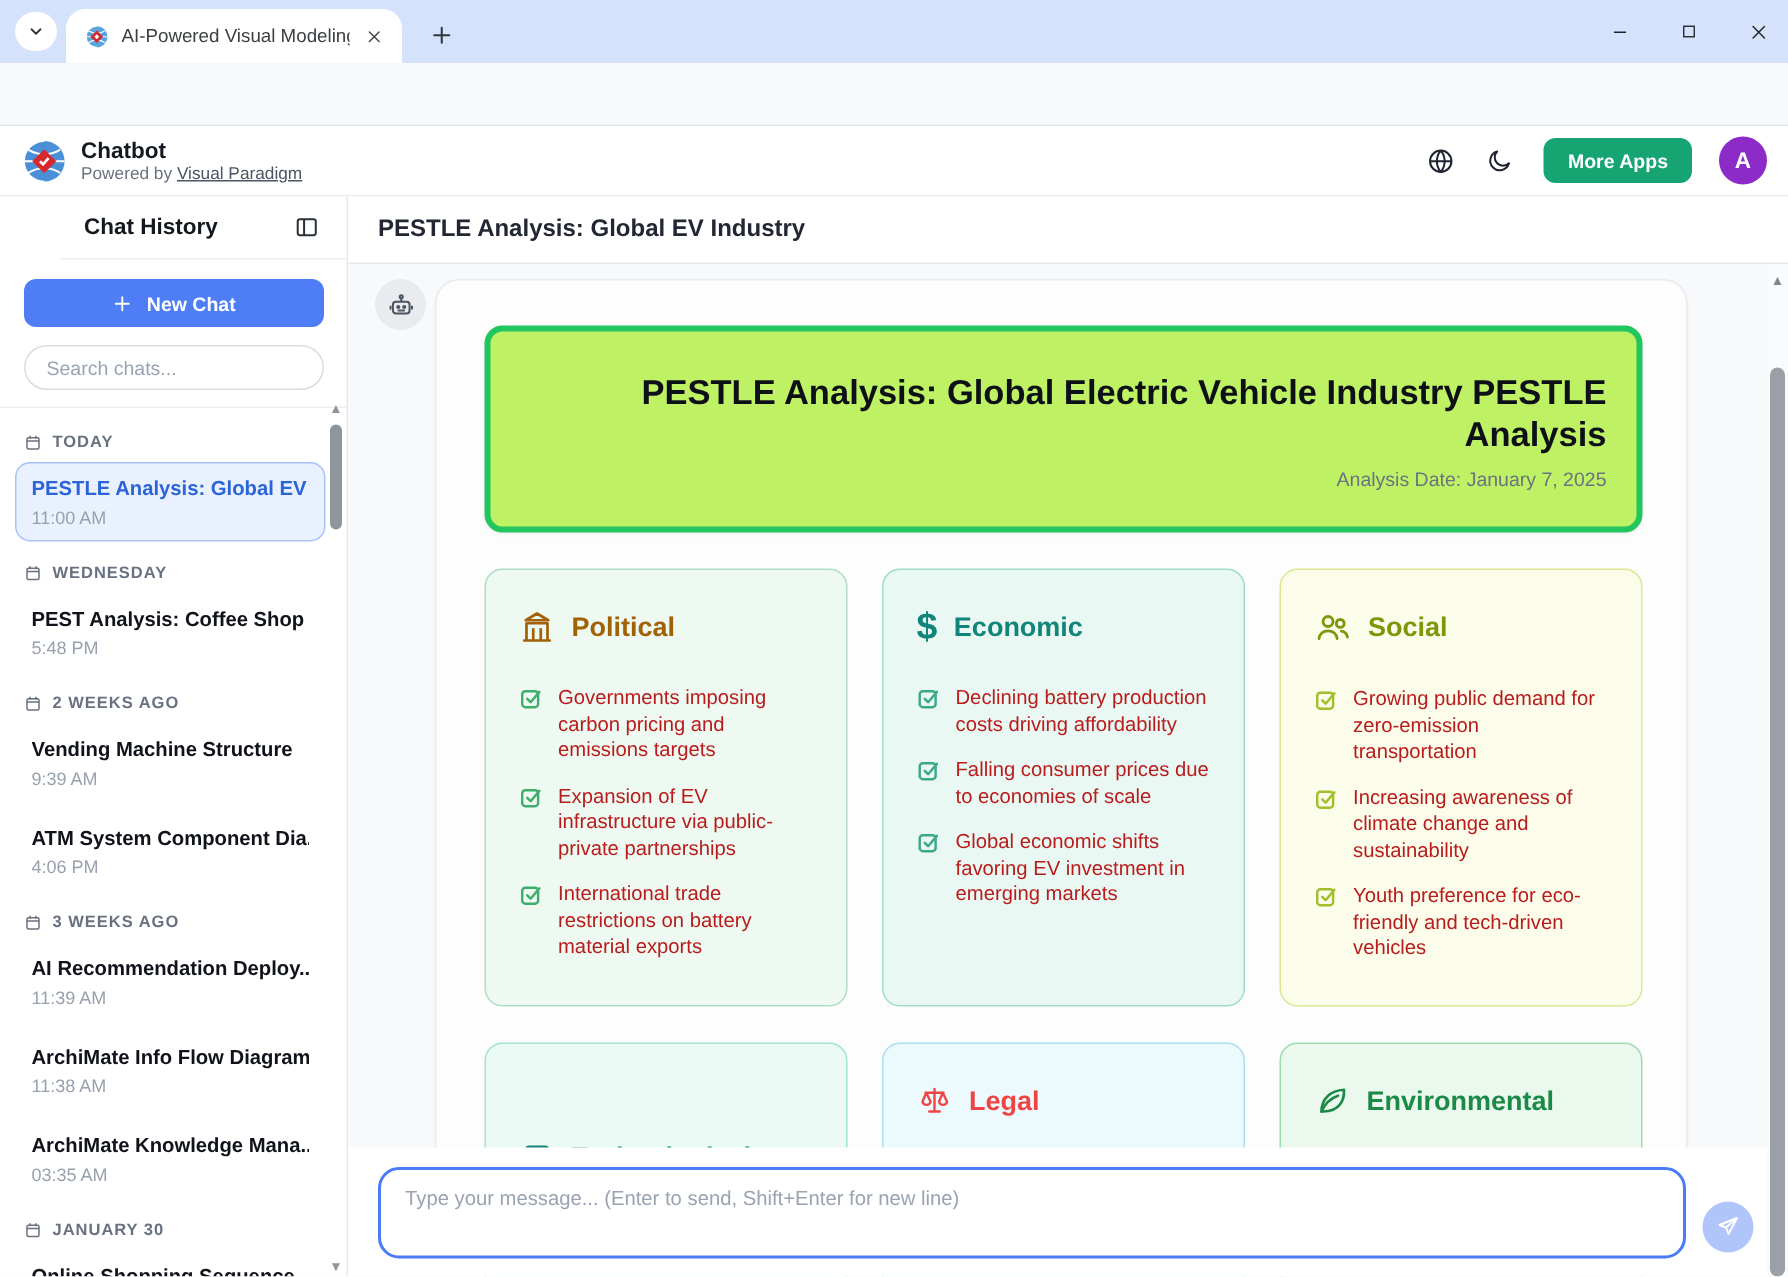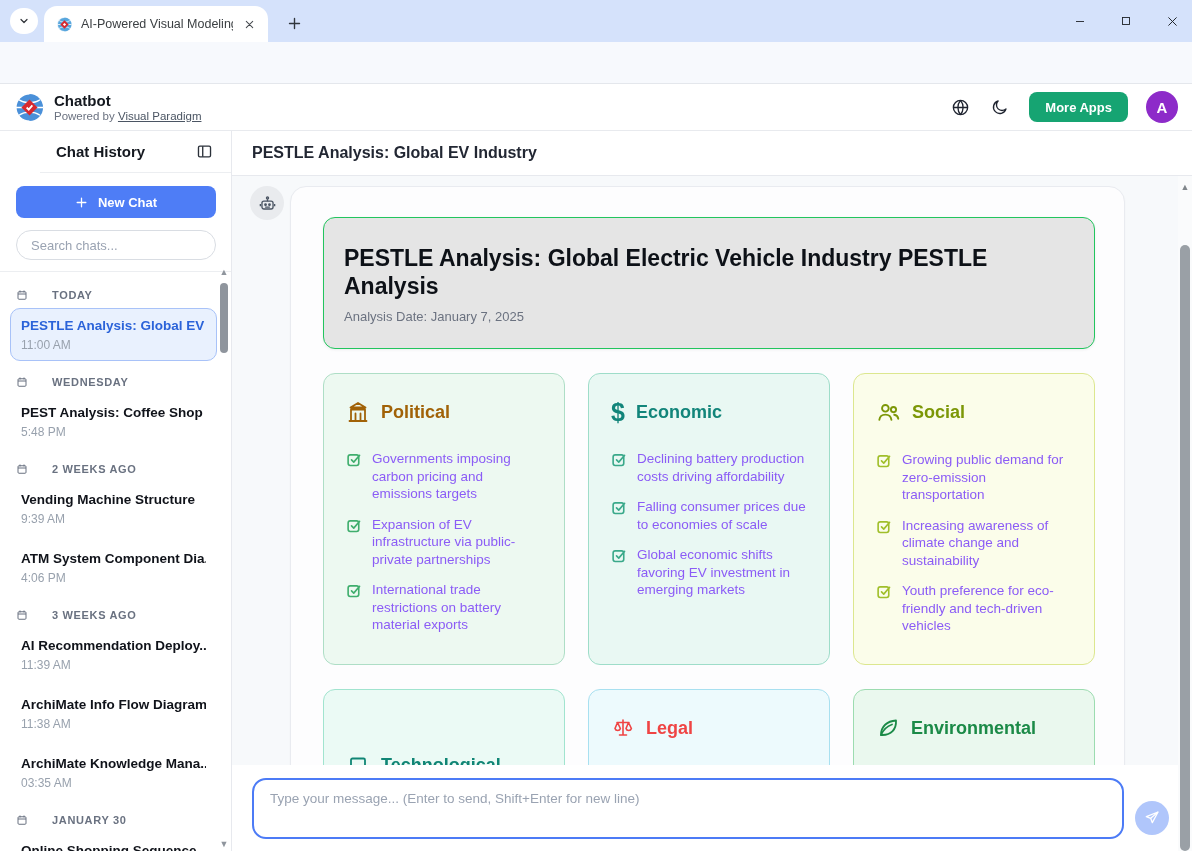--- a/index.html
+++ b/index.html
@@ -40,48 +40,48 @@
   
   .sidebar { position:absolute; left:0; top:131px; width:232px; height:720px; background:#fff; border-right:1px solid #e7e9ee; overflow:hidden; }
   .sb-head { height:42px; display:flex; align-items:center; justify-content:space-between; padding:0 16px; border-bottom:1px solid #eceef1;margin-left:40px; }
   .sb-title { font-size:15px; font-weight:700; color:#14181f; }
   .sb-collapse { color:#2b313a; width:22px; height:22px; display:flex; align-items:center; justify-content:center; }
   .new-chat { margin:13px 16px 0; height:32px; width:200px; border:none; border-radius:8px; background:#4e7df6; color:#fff; font-size:13px; font-weight:700; font-family:inherit; display:flex; align-items:center; justify-content:center; gap:10px; }
   .search-box { margin:12px 16px 11px; height:30px; width:200px; border:1px solid #d9dde3; border-radius:16px; padding:0 14px; font-size:13px; color:#1f2430; font-family:inherit; background:#fff; }
   .search-box::placeholder { color:#9aa3b2; }
   .sb-divider { height:1px; background:#eceef1; }
   .chatlist { padding:8px 14px 0 10px; }
-  .group-hdr { display:flex; align-items:center; gap:24px; padding:9px 6px 7px; color:#697180; }
+  .group-hdr { display:flex; align-items:center; gap:7px; padding:9px 6px 7px; color:#697180; }
   .group-label { font-size:11px; font-weight:700; letter-spacing:.06em; }
   .chat-item { padding:8px 10px; border-radius:10px; border:1px solid transparent; margin-bottom:6px; }
   .chat-item .ci-title { font-size:13.5px; font-weight:600; color:#10131a; line-height:18px; white-space:nowrap; overflow:hidden; }
   .chat-item .ci-time { font-size:12px; color:#98a1ad; margin-top:3px; }
   .chat-item.selected { background:#e9f1fe; border-color:#a8c2f8; }
   .chat-item.selected .ci-title { color:#2b63d9; }
   .sb-scroll { position:absolute; right:2px; top:134px; width:10px; height:586px; }
   .sb-thumb { position:absolute; left:1px; top:18px; width:8px; height:70px; background:#8f959d; border-radius:4px; }
   .arrow-up, .arrow-dn { position:absolute; left:0; width:10px; height:10px; color:#8f959d; font-size:9px; line-height:10px; text-align:center; }
 
   
   .main { position:absolute; left:232px; top:131px; width:960px; height:720px; background:#f7f9fb; }
   .chat-titlebar { position:absolute; left:0; top:0; width:100%; height:45px; background:#fff; border-bottom:1px solid #e7e9ee; display:flex; align-items:center; padding:0 20px; }
   .chat-title { font-size:16px; font-weight:600; color:#222733; }
   .content { position:absolute; left:0; top:45px; width:100%; height:675px; overflow:hidden; }
   .msg-row { display:flex; align-items:flex-start; padding:10px 0 0 18px; }
   .bot-avatar { width:34px; height:34px; border-radius:50%; background:#e9ebee; color:#4b5563; display:flex; align-items:center; justify-content:center; flex:0 0 auto; }
   .msg-card { margin-left:6px; width:835px; background:#fdfdfe; border:1px solid #e9ebf0; border-radius:16px; padding:30px 29px 30px 32px; box-shadow:0 1px 2px rgba(16,24,40,.04); }
-  .doc-titlecard { background:#e5e5e5; border:1px solid #22c55e; border-radius:12px; box-shadow:0 1px 3px rgba(16,24,40,.06); padding:26px 20px 24px; text-align:left; }
+  .doc-titlecard { background:#bef264; border:4px solid #22c55e; border-radius:12px; box-shadow:0 1px 3px rgba(16,24,40,.06); padding:26px 20px 24px; text-align:right; }
   .doc-title { font-size:23px; font-weight:700; color:#0d1117; line-height:28px; }
   .doc-subtitle { font-size:13px; color:#6b7280; margin-top:9px; }
   .pestle-grid { margin-top:24px; display:grid; grid-template-columns:repeat(3,1fr); gap:24px 23px; }
   .pcard { border:1px solid; border-radius:12px; padding:26px 22px; min-height:292px; }
   .pcard-head { display:flex; align-items:center; gap:11px; font-size:18px; font-weight:600; }
   .pcard-items { margin-top:26px; display:flex; flex-direction:column; gap:13px; }
   .pitem { display:flex; align-items:flex-start; gap:9px; }
-  .pitem-text { font-size:13.5px; color:#8b5cf6; line-height:17.5px; max-width:185px; }
+  .pitem-text { font-size:13.5px; color:#b91c1c; line-height:17.5px; max-width:185px; }
   .check-ico { flex:0 0 auto; margin-top:1px; }
   .dollar-glyph { font-size:25px; font-weight:700; line-height:24px; }
 
   
   .input-bar { position:absolute; left:0; bottom:0; width:100%; height:86px; background:#fff; }
   .msg-input { position:absolute; left:20px; top:13px; width:872px; height:61px; border:2px solid #4c7bf6; border-radius:14px; padding:11px 16px; font-size:13.5px; font-family:inherit; color:#1f2430; resize:none; outline:none; }
   .msg-input::placeholder { color:#9aa3b2; }
   .send-btn { position:absolute; left:903px; top:36px; width:34px; height:34px; border:none; border-radius:50%; background:#b0c6fb; color:#fff; display:flex; align-items:center; justify-content:center; }
 
   

